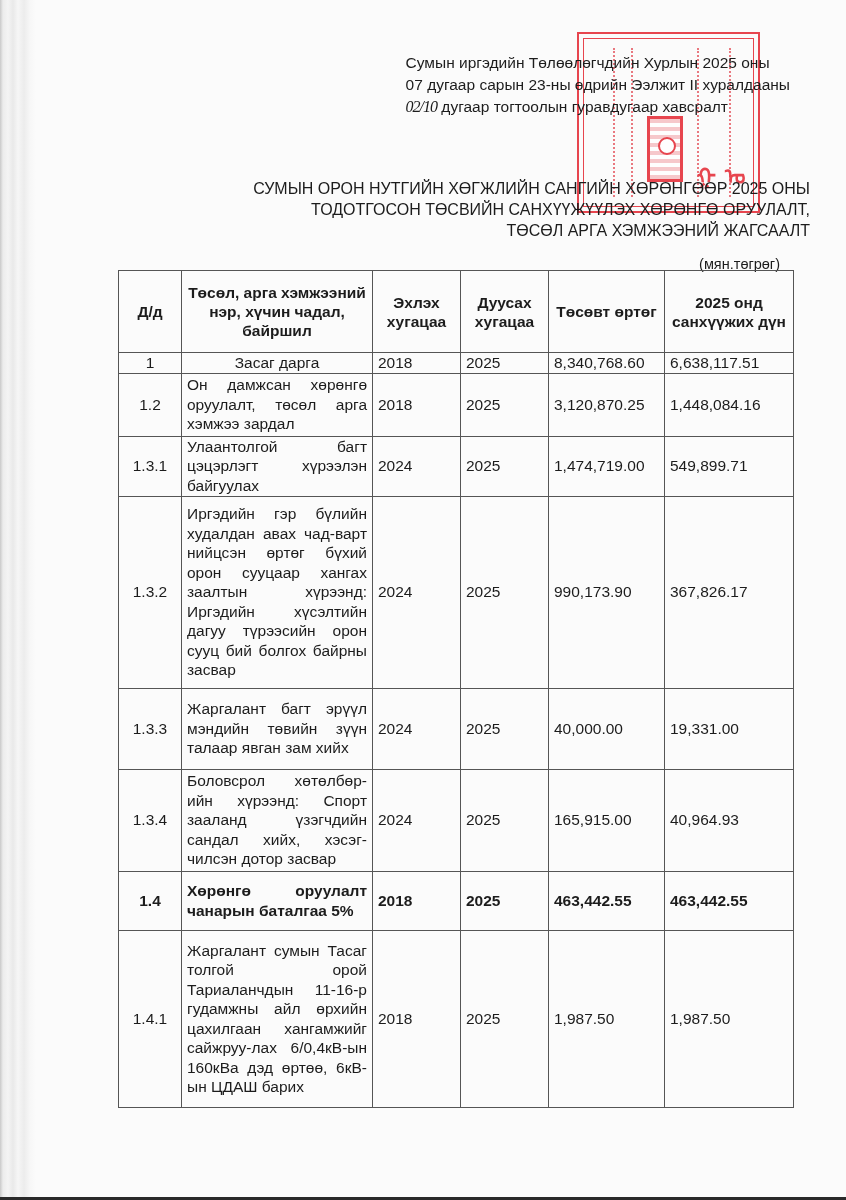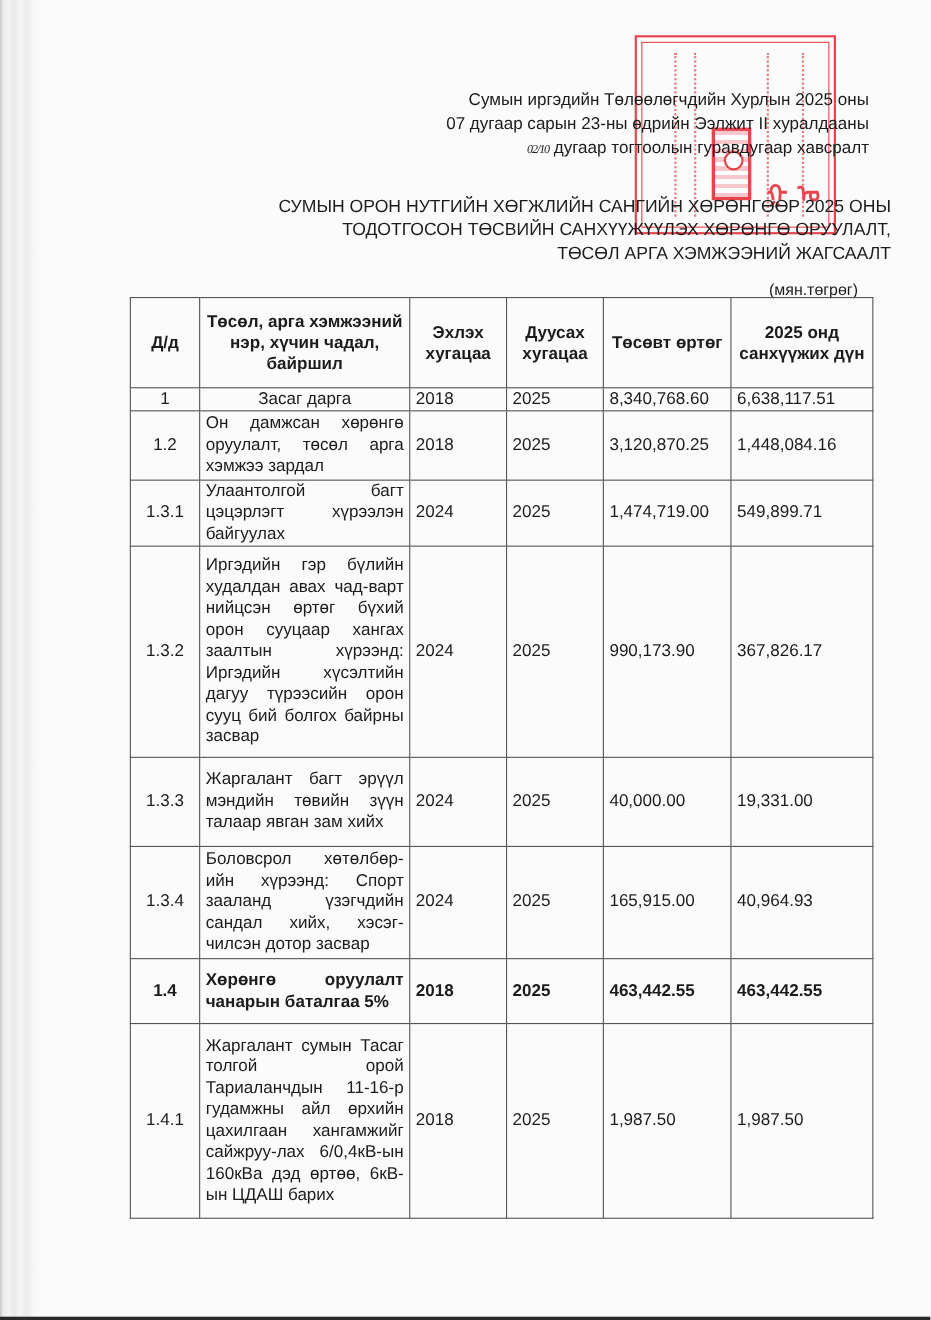--- a/index.html
+++ b/index.html
@@ -15,27 +15,27 @@
     }
     .scan-edge {
       position: absolute; left: 0; top: 0; width: 36px; height: 1200px;
       background: linear-gradient(to right, #c9c9c9 0px, #ececec 3px, #f4f4f4 8px, #e9e9e9 13px, #f6f6f6 18px, #ececec 24px, #f7f7f7 30px, #fbfbfb 36px);
     }
     .scan-bottom {
       position: absolute; left: 0; bottom: 0; width: 846px; height: 3px;
       background: #2a2a2a;
     }
     .header-note {
-      position: absolute; right: 56px; top: 80px;
-      text-align: right; font-size: 15.5px; line-height: 22px;
+      position: absolute; right: 56px; top: 52px;
+      font-size: 15.5px; line-height: 22px;
       z-index: 2;
     }
     .header-note .num {
       font-family: "Liberation Serif", serif;
-      font-style: italic; font-size: 11px;
+      font-style: italic; font-size: 16px;
       letter-spacing: -1px;
     }
     .title {
       position: absolute; left: 130px; width: 680px; top: 178px;
       text-align: right; font-size: 16px; line-height: 21px;
       text-transform: uppercase; z-index: 2;
     }
     .unit {
       position: absolute; right: 66px; top: 256px;
       font-size: 14.5px; z-index: 2;

